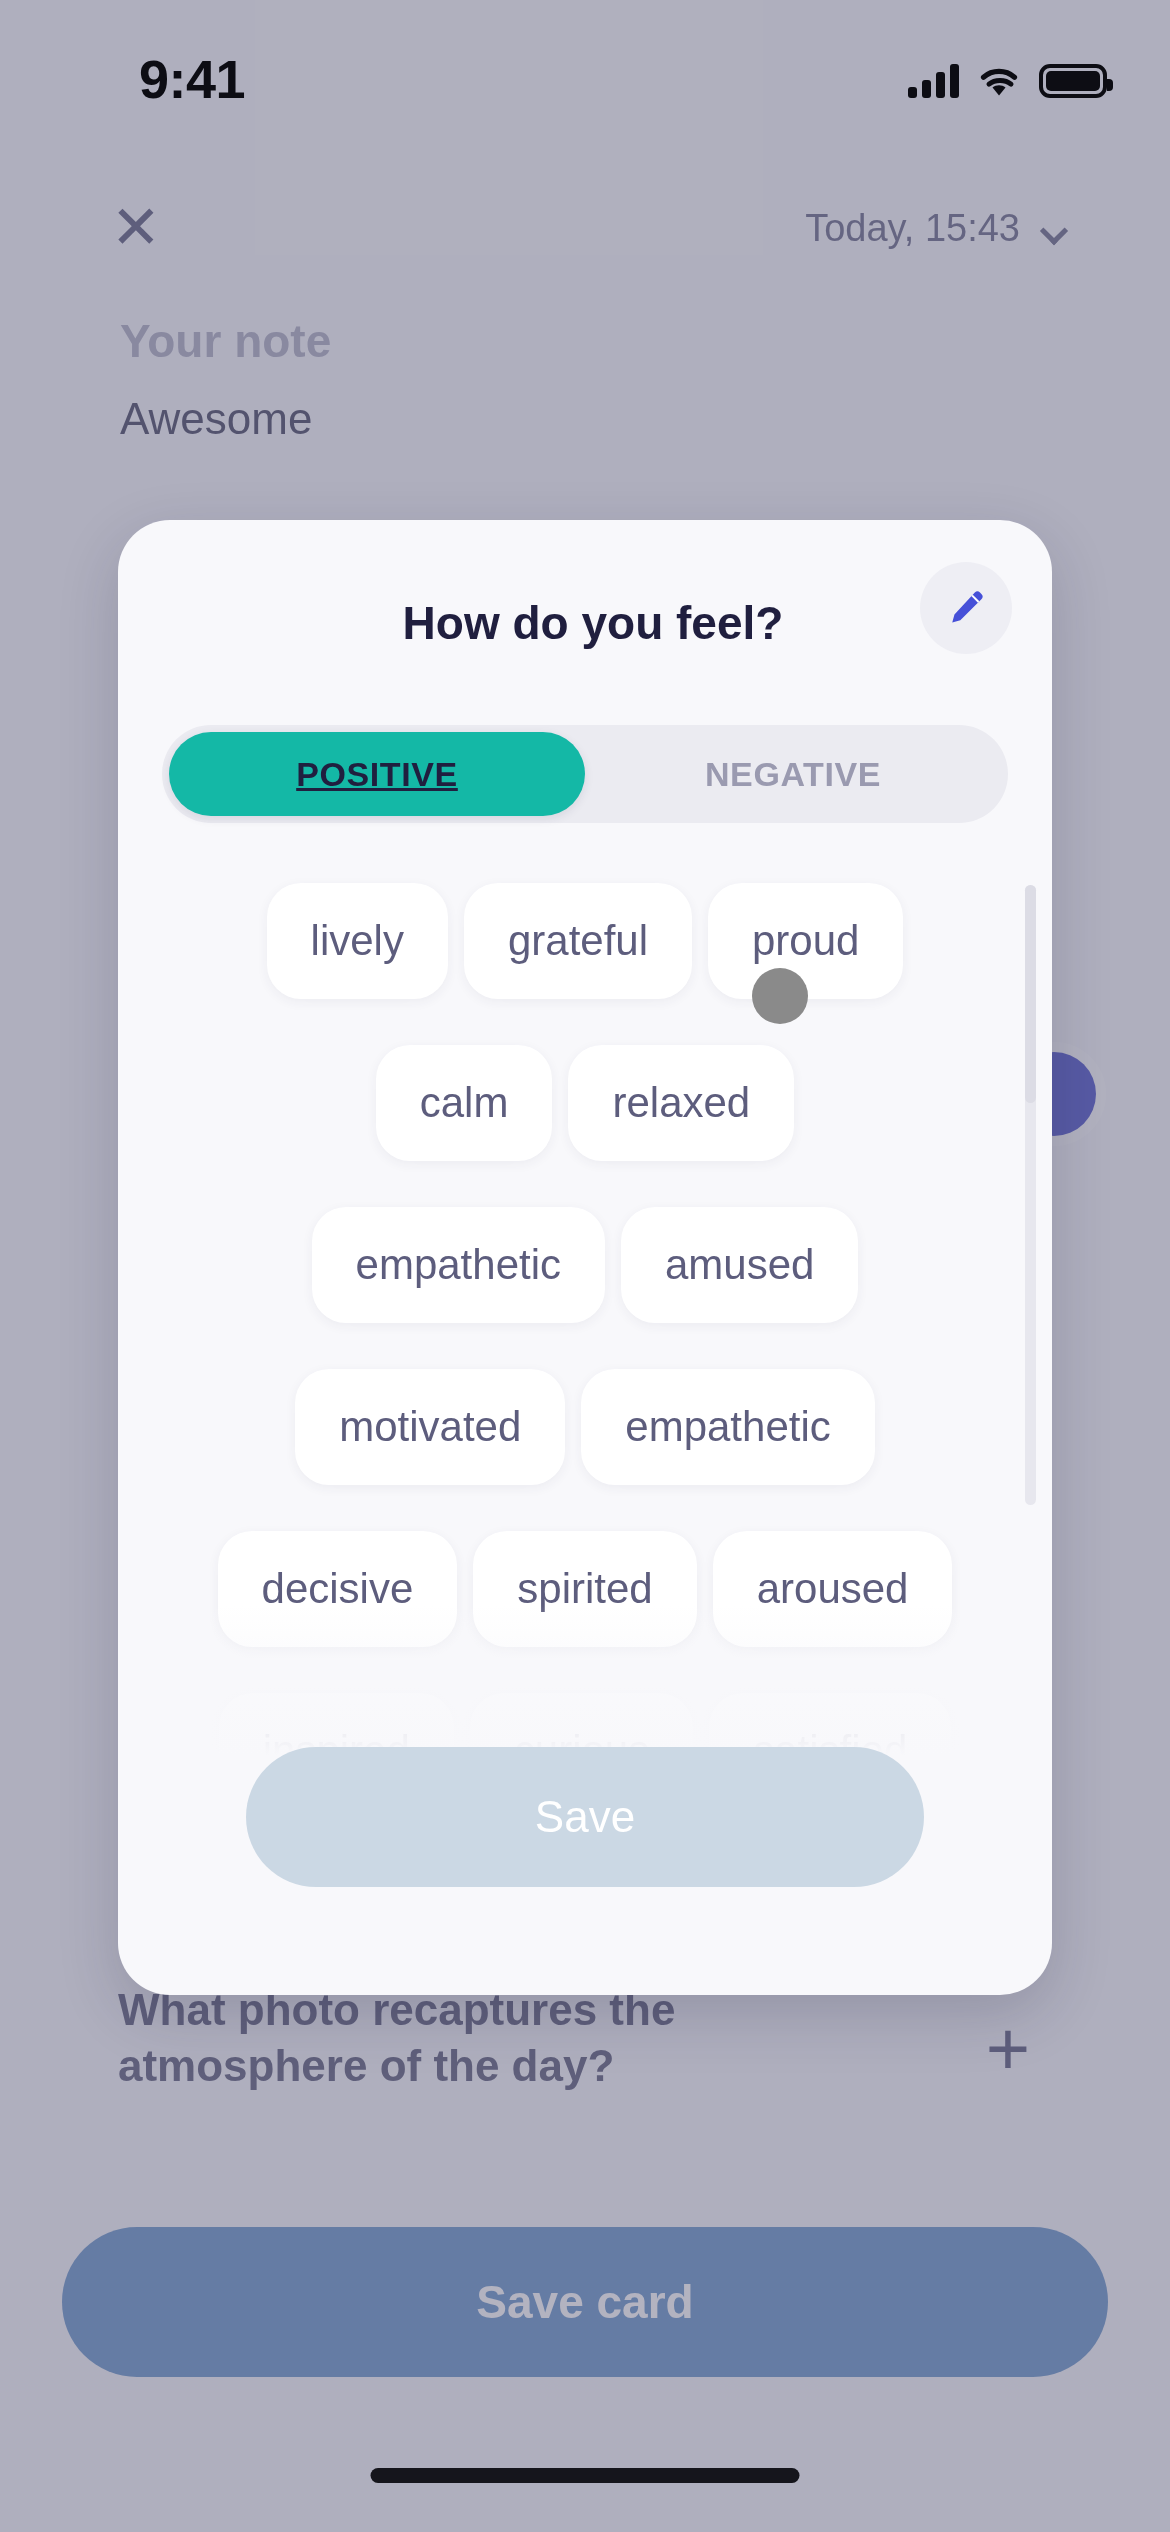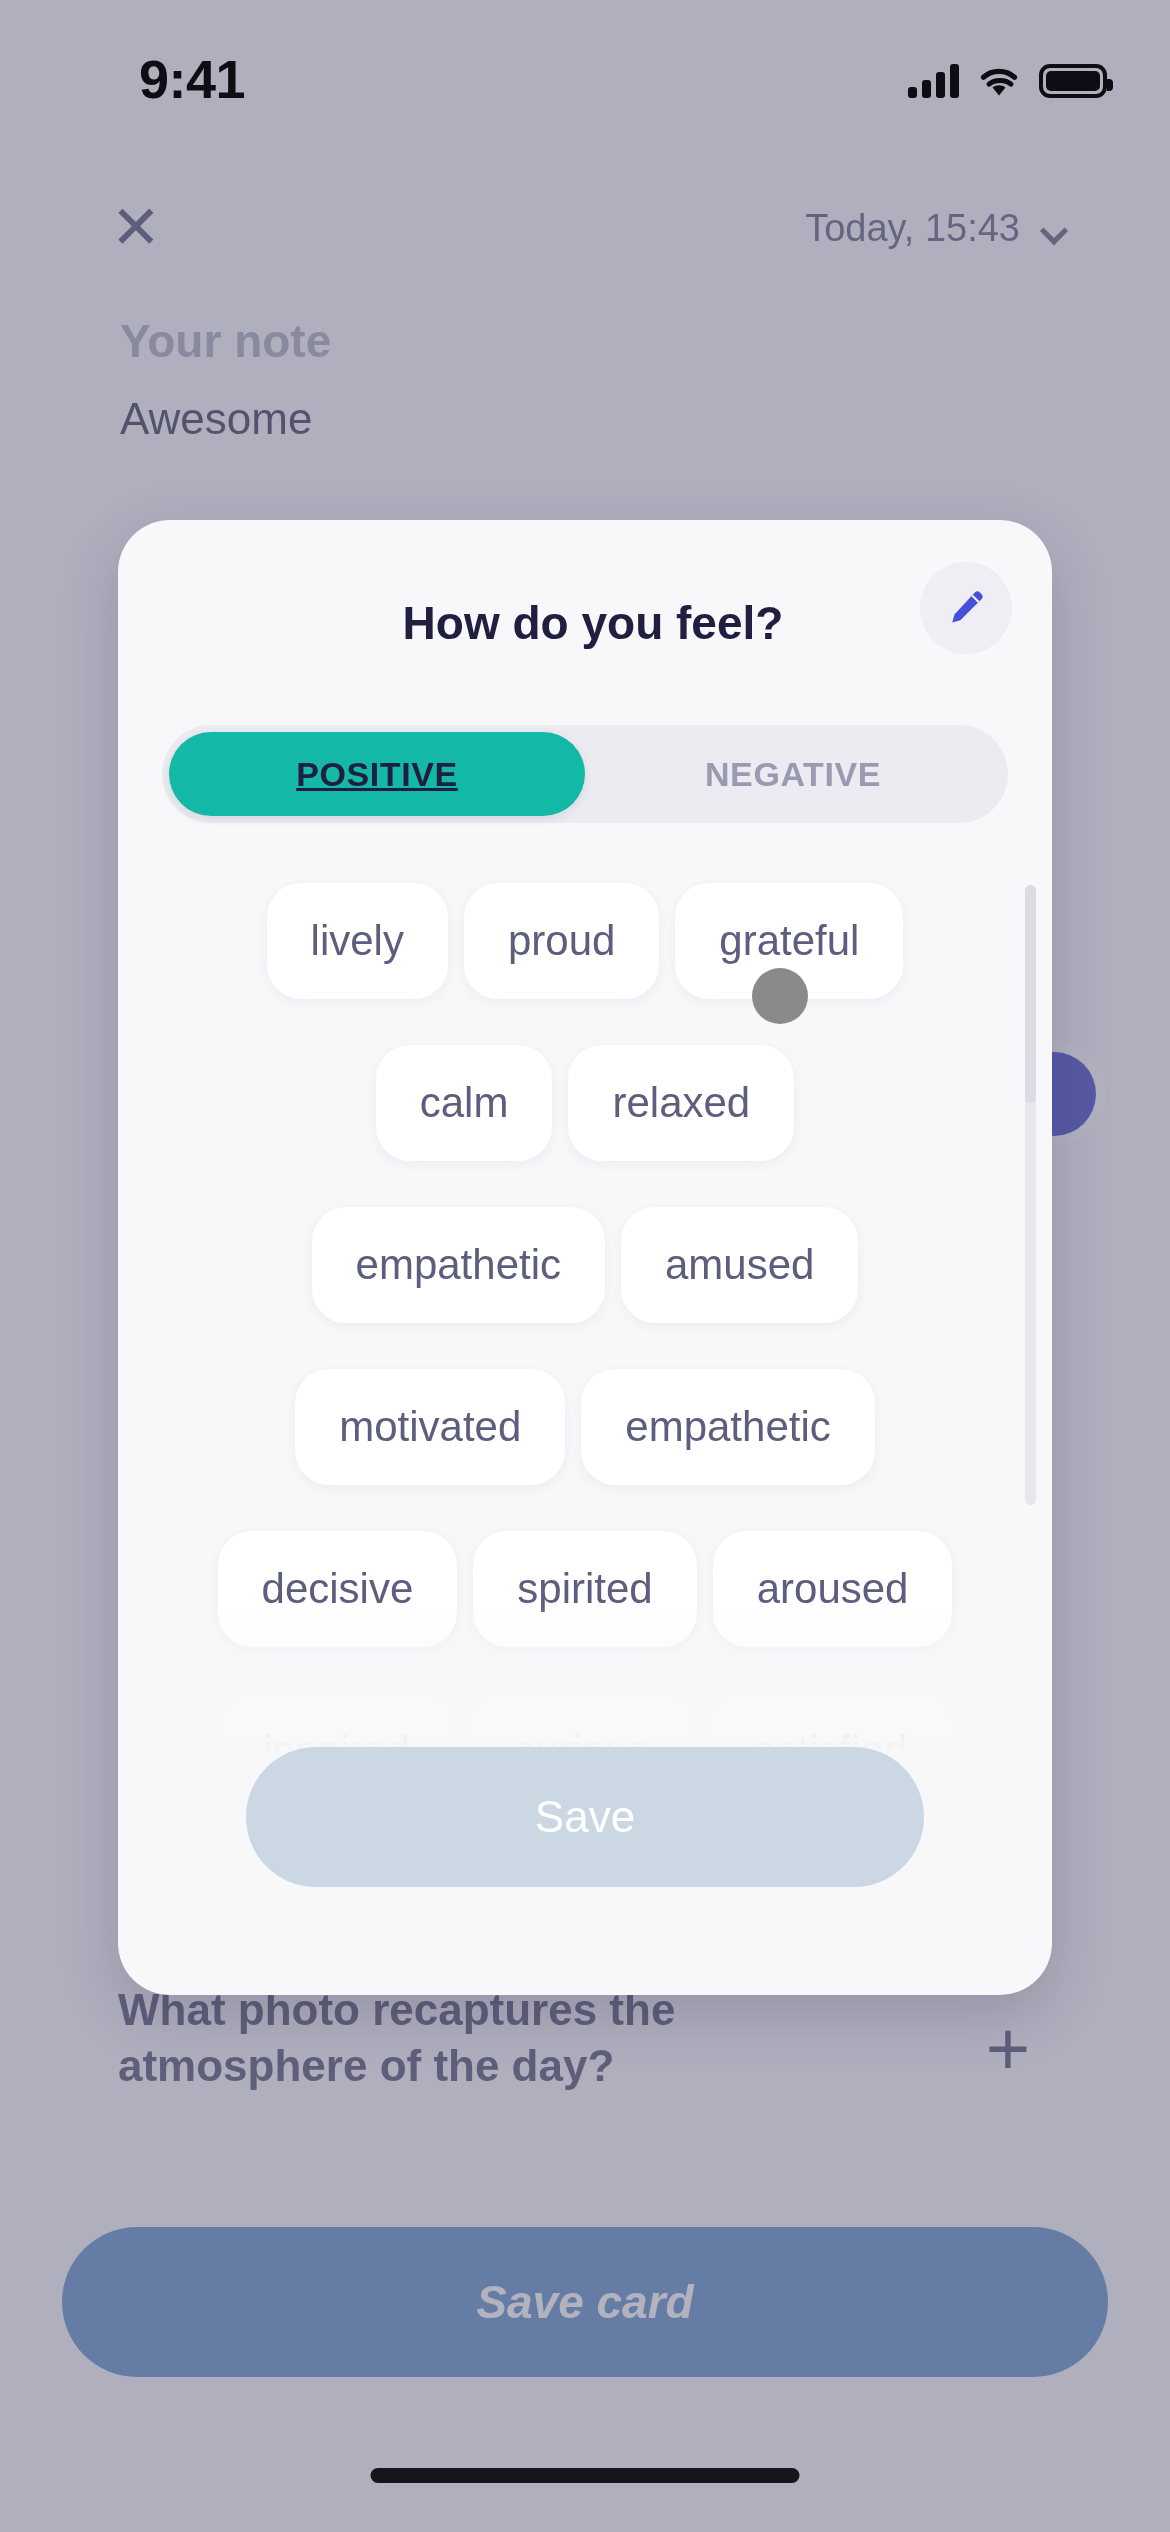--- a/index.html
+++ b/index.html
@@ -106,21 +106,21 @@
     display:flex; align-items:center; justify-content:center;
     font-size:76px; font-weight:300; color:#4e4e72; line-height:1;
   }
 
   
   #save-card {
     position:absolute; left:62px; top:2227px;
     width:1046px; height:150px;
     border-radius:75px; background:#5d8cc4;
     display:flex; align-items:center; justify-content:center;
-    font-size:46px; font-weight:600; color:#ffffff;font-style:italic;
+    font-size:46px; font-weight:600; color:#ffffff;
   }
 
   
   #accent-circle {
     position:absolute; left:1012px; top:1052px;
     width:84px; height:84px; border-radius:50%;
     background:#3f46c4;
     box-shadow:0 0 0 10px rgba(255,255,255,0.55);
   }
 
@@ -291,22 +291,22 @@
 
     <div id="tabs">
       <div class="tab active">POSITIVE</div>
       <div class="tab">NEGATIVE</div>
     </div>
 
     <div id="chips-wrap">
       <div id="chip-rows">
           <div class="chip-row">
             <div class="chip">lively</div>
+            <div class="chip">grateful</div>
             <div class="chip">proud</div>
-            <div class="chip">grateful</div>
           </div>
           <div class="chip-row">
             <div class="chip">calm</div>
             <div class="chip">relaxed</div>
           </div>
           <div class="chip-row">
             <div class="chip">empathetic</div>
             <div class="chip">amused</div>
           </div>
           <div class="chip-row">

